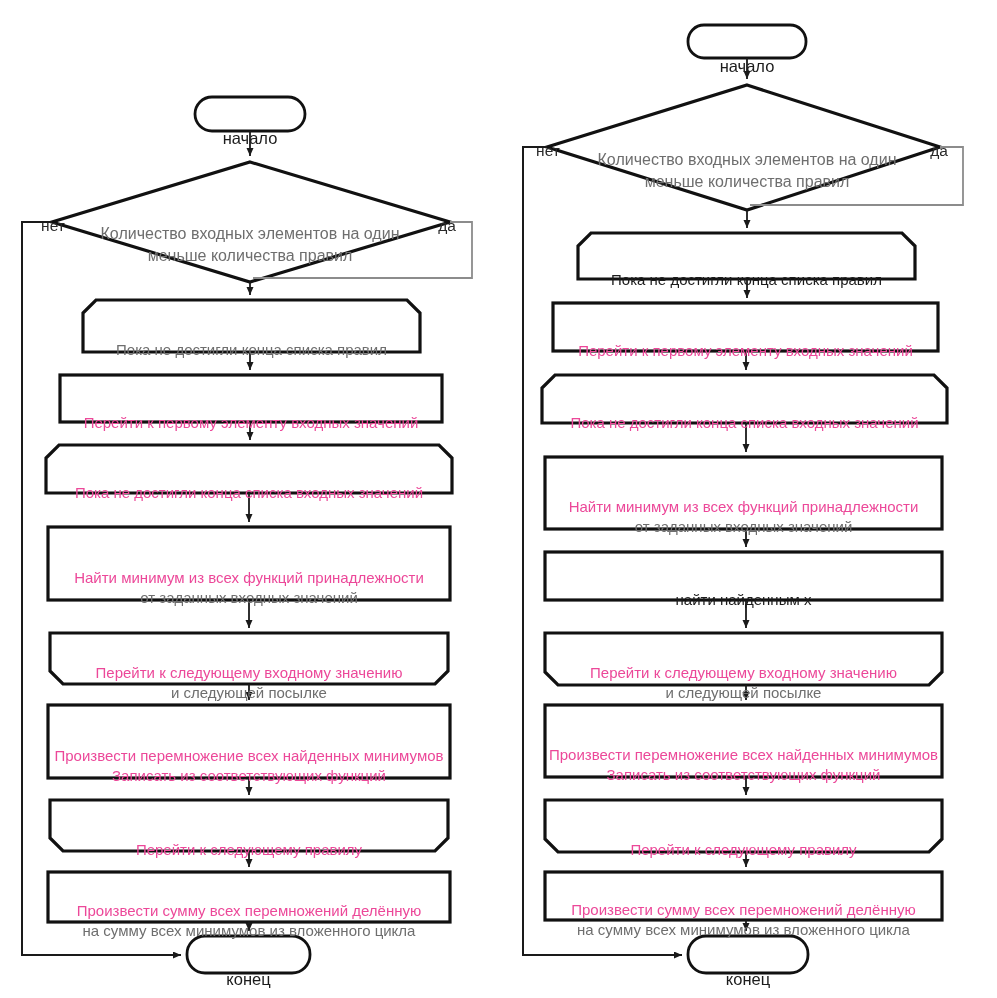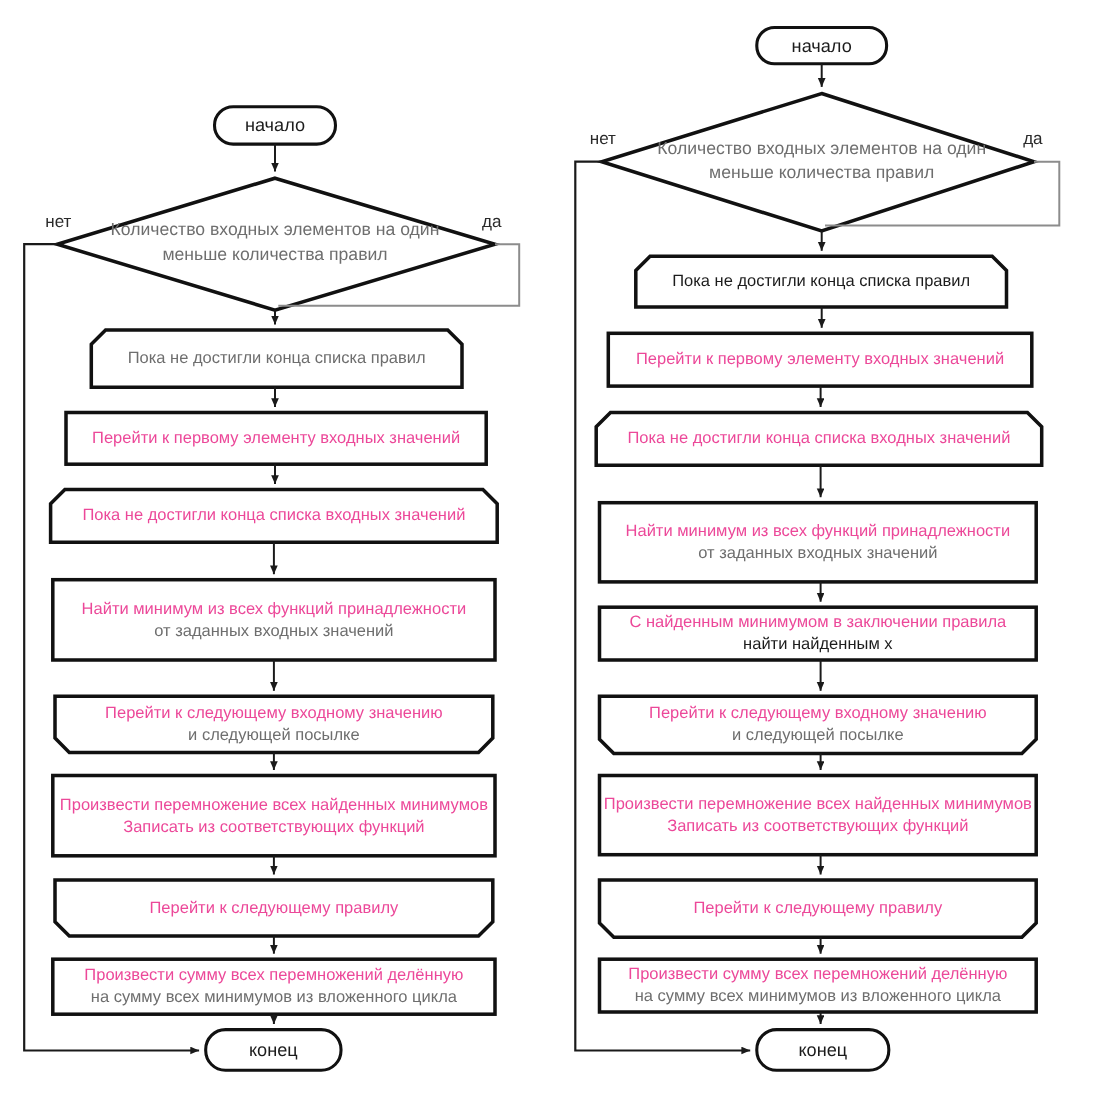--- a/index.html
+++ b/index.html
@@ -3,21 +3,21 @@
 <meta charset="utf-8">
 <style>
   html,body{margin:0;padding:0;background:#ffffff;}
   .stage{
     position:relative;width:997px;height:998px;background:#ffffff;overflow:hidden;
     font-family:"Liberation Sans", sans-serif;
   }
   .shape-layer{position:absolute;left:0;top:0;}
   .lbl{
     position:absolute;display:flex;flex-direction:column;align-items:center;justify-content:center;
-    text-align:center;font-size:15px;line-height:20px;pointer-events:none;
+    text-align:center;font-size:15px;line-height:20px;pointer-events:none;margin-top:24px;
   }
   .lbl span{display:block;width:100%;}
   .terminal-lbl{font-size:16.5px;color:#1c1c1c;}
   .branch-lbl{font-size:15.5px;color:#2a2a2a;justify-content:center;}
   .t-dark{color:#1c1c1c;}
   .t-mid{color:#6e6e6e;}
   .t-faint{color:#ec4899;}
   .decision-lbl{font-size:16px;line-height:22px;}
 </style>
 </head>
@@ -156,21 +156,20 @@
     <span class="t-faint">Перейти к первому элементу входных значений</span>
   </div>
   <div class="lbl" style="left:542px;top:375px;width:405px;height:48px;">
     <span class="t-faint">Пока не достигли конца списка входных значений</span>
   </div>
   <div class="lbl" style="left:545px;top:457px;width:397px;height:72px;">
     <span class="t-faint">Найти минимум из всех функций принадлежности</span>
     <span class="t-mid">от заданных входных значений</span>
   </div>
   <div class="lbl" style="left:545px;top:552px;width:397px;height:48px;">
-    <span class="t-faint">С найденным минимумом в заключении правила</span>
     <span class="t-dark">найти найденным x</span>
   </div>
   <div class="lbl" style="left:545px;top:633px;width:397px;height:52px;">
     <span class="t-faint">Перейти к следующему входному значению</span>
     <span class="t-mid">и следующей посылке</span>
   </div>
   <div class="lbl" style="left:545px;top:705px;width:397px;height:72px;">
     <span class="t-faint">Произвести перемножение всех найденных минимумов</span>
     <span class="t-faint">Записать из соответствующих функций</span>
   </div>

